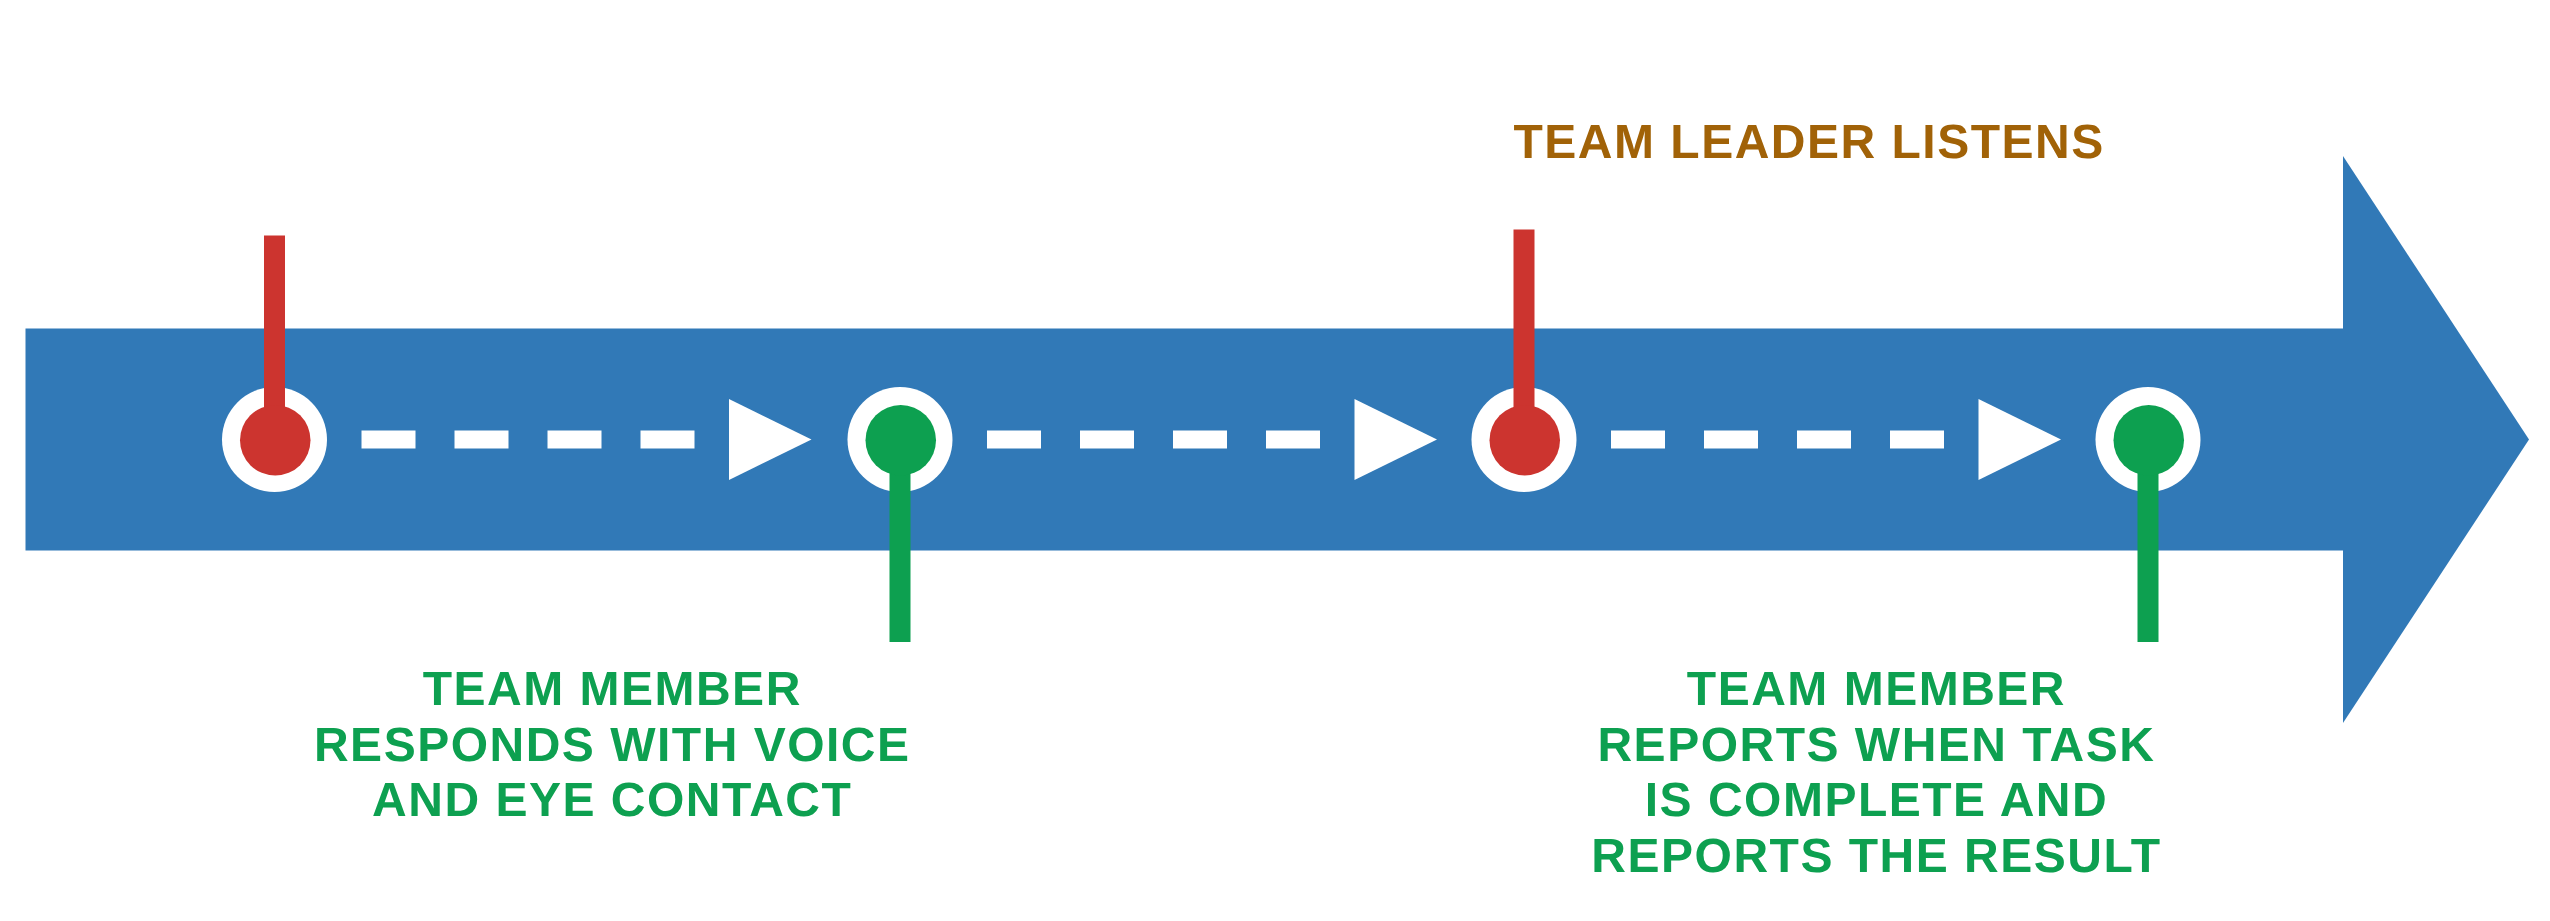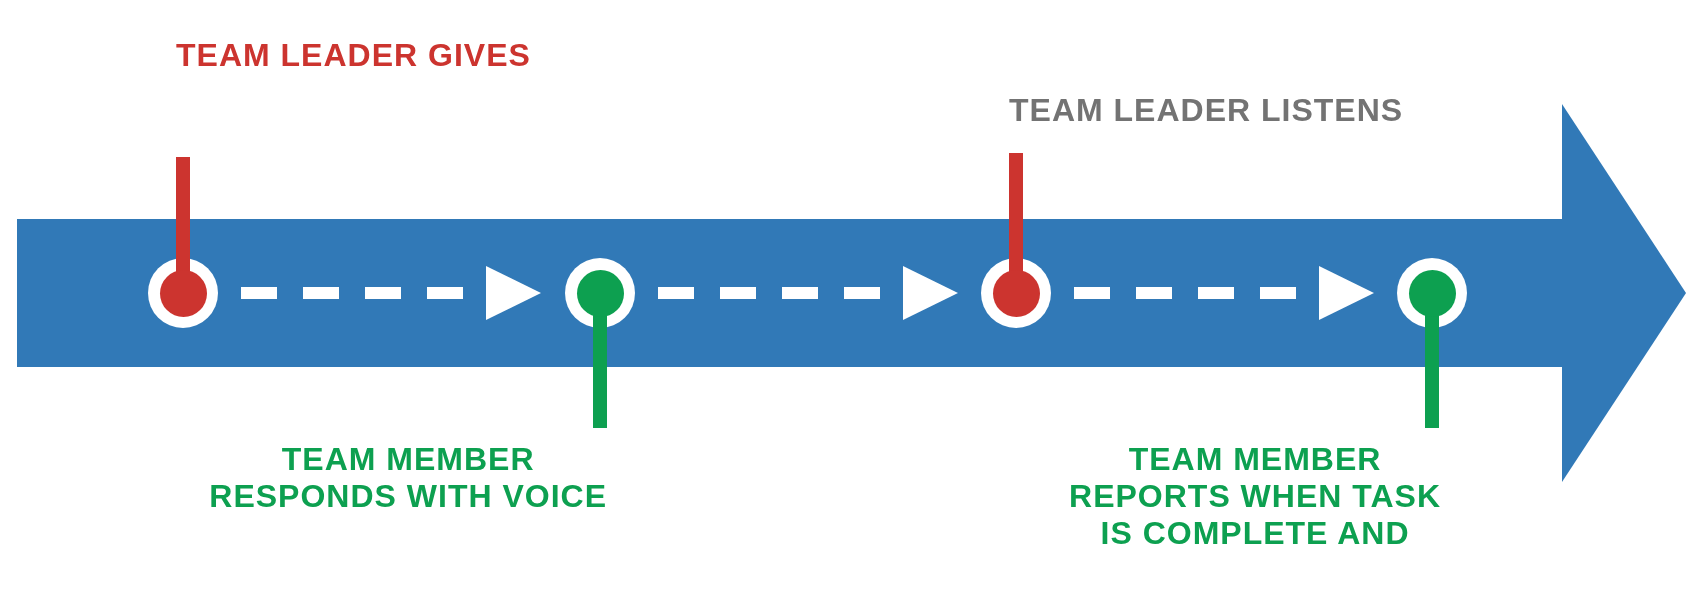--- a/index.html
+++ b/index.html
@@ -118,40 +118,41 @@
   </div>
   <div class="connector c3">
     <span class="dash" style="background: rgb(255, 255, 255);"></span><span class="dash" style="background: rgb(255, 255, 255);"></span><span class="dash" style="background: rgb(255, 255, 255);"></span><span class="dash" style="background: rgb(255, 255, 255);"></span>
     <span class="arrowhead-small" style="border-left-color: rgb(255, 255, 255);"></span>
   </div>
 
   <div class="ring r1"></div>
   <div class="stem s1" style="background: rgb(204, 52, 47);"></div>
   <div class="dot d1" style="background: rgb(204, 52, 47);"></div>
   <div class="label label-above l1" style="color: rgb(204, 52, 47);">
-    <div>TEAM LEADER GIVES</div>
   </div>
 
   <div class="ring r2"></div>
   <div class="stem s2" style="background: rgb(13, 160, 80);"></div>
   <div class="dot d2" style="background: rgb(13, 160, 80);"></div>
   <div class="label label-below l2" style="color: rgb(13, 160, 80);">
     <div>TEAM MEMBER</div>
     <div>RESPONDS WITH VOICE</div>
+    <div>AND EYE CONTACT</div>
   </div>
 
   <div class="ring r3"></div>
   <div class="stem s3" style="background: rgb(204, 52, 47);"></div>
   <div class="dot d3" style="background: rgb(204, 52, 47);"></div>
-  <div class="label label-above l3" style="color: #737373; margin-top: 16px;">
+  <div class="label label-above l3" style="color: #a16207;">
     <div>TEAM LEADER LISTENS</div>
   </div>
 
   <div class="ring r4"></div>
   <div class="stem s4" style="background: rgb(13, 160, 80);"></div>
   <div class="dot d4" style="background: rgb(13, 160, 80);"></div>
   <div class="label label-below l4" style="color: rgb(13, 160, 80);">
     <div>TEAM MEMBER</div>
     <div>REPORTS WHEN TASK</div>
     <div>IS COMPLETE AND</div>
+    <div>REPORTS THE RESULT</div>
   </div>
 
 </div>
 
 </body></html>

